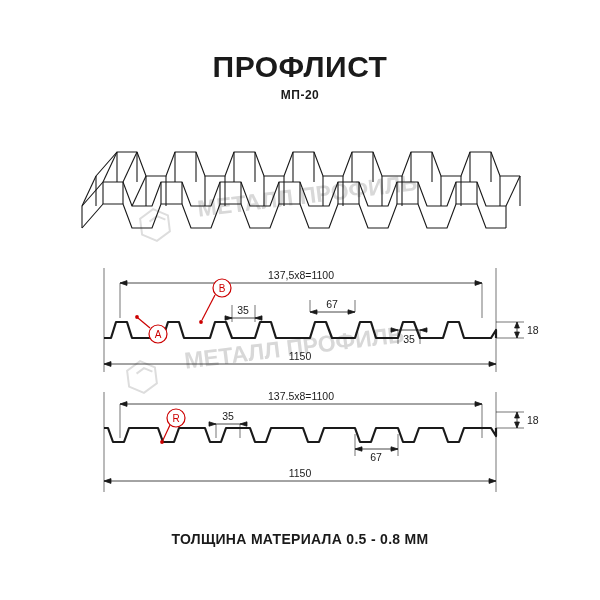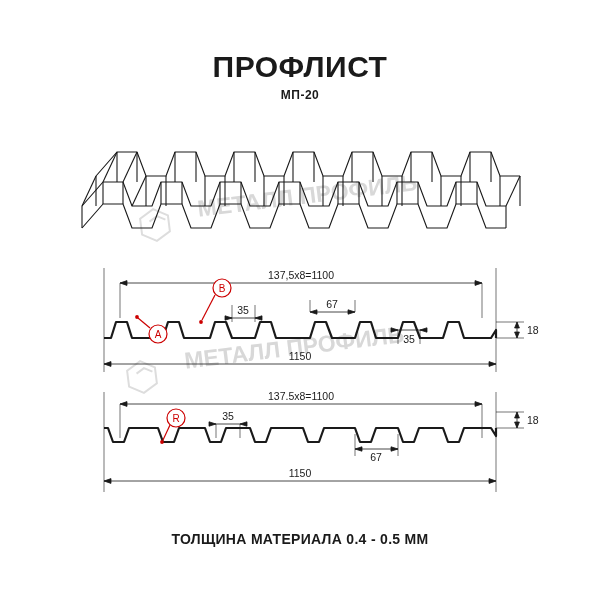--- a/index.html
+++ b/index.html
@@ -302,13 +302,13 @@
 
     <g>
       <circle cx="176" cy="418" r="9" fill="#ffffff" stroke="#cc0000" stroke-width="1.2"></circle>
       <text x="176" y="422" font-size="10" text-anchor="middle" fill="#cc0000" font-family="Liberation Sans, sans-serif">R</text>
       <path d="M170,425 L163,440" stroke="#cc0000" stroke-width="1.2" fill="none"></path>
       <circle cx="162" cy="442" r="1.9" fill="#cc0000"></circle>
     </g>
   </g>
 </svg>
 
-<div class="title" id="footer-note">ТОЛЩИНА МАТЕРИАЛА 0.4 - 0.5 ММ</div>
+<div class="title" id="footer-note">ТОЛЩИНА МАТЕРИАЛА 0.5 - 0.8 ММ</div>
 
 </body></html>

